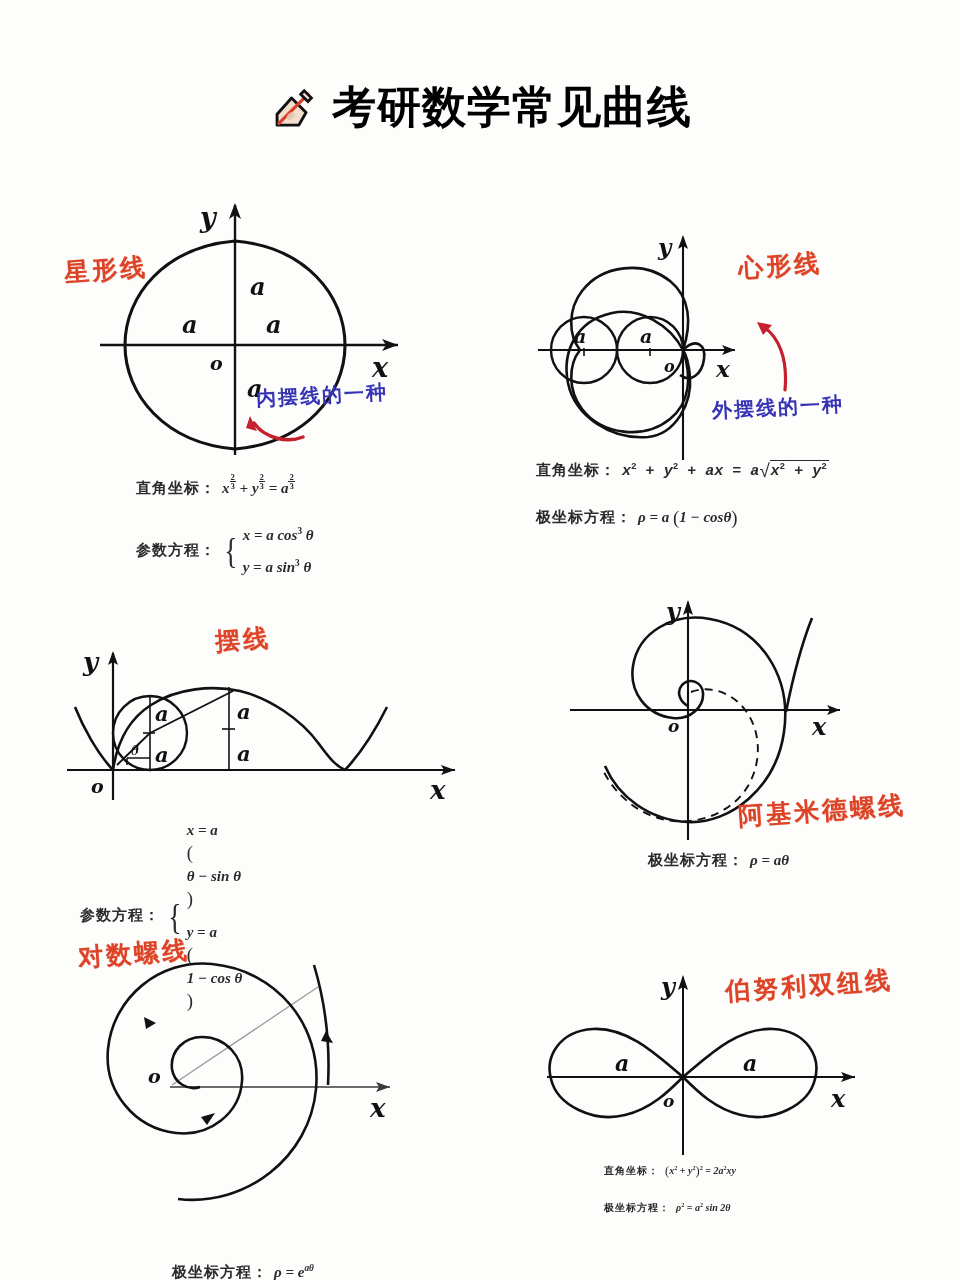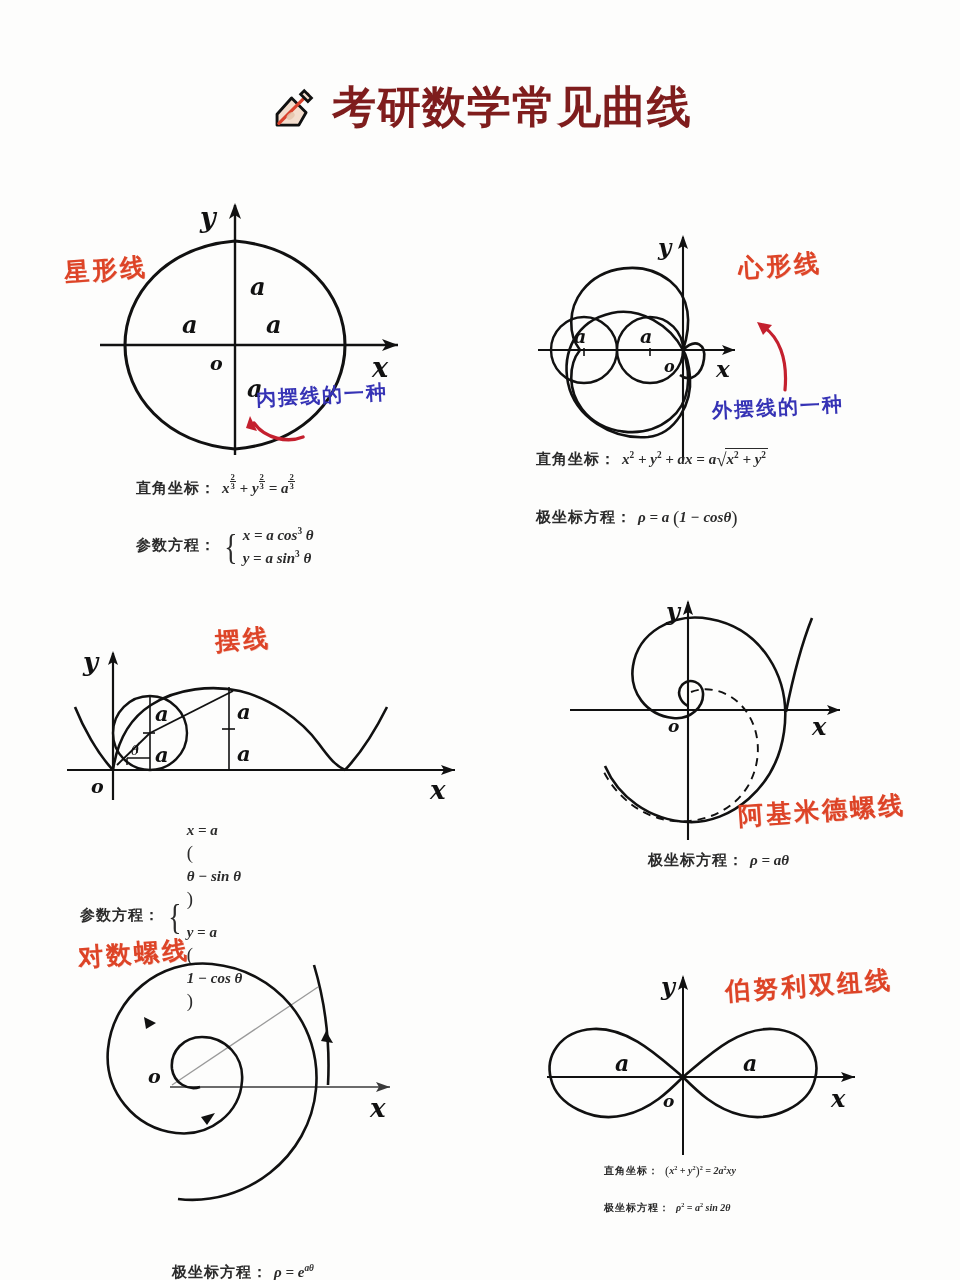--- a/index.html
+++ b/index.html
@@ -20,21 +20,21 @@
     display:flex;align-items:center;justify-content:center;gap:6px;
   }
   .title-icon{
     width:58px;height:58px;display:block;flex:0 0 auto;
   }
   .title-text{
     font-family:"Liberation Sans","DejaVu Sans",sans-serif;
     font-weight:bold;
     font-size:44px;
     letter-spacing:1px;
-    color:#7f1d1d;
+    color:#000000;
     white-space:nowrap;
     line-height:1;
   }
 
   
   .fig{position:absolute;}
   .fig svg{display:block;overflow:visible;}
 
   
   .hand{
@@ -136,21 +136,21 @@
       <path d="M190 231 L197 246 L186 243 Z" fill="#c4202e"></path>
     </svg>
     <div class="hand red-label" style="position:absolute;left:4px;top:72px;">星形线</div>
     <div class="hand blue-label" style="position:absolute;left:196px;top:200px;">内摆线的一种</div>
   </div>
 
   <div class="formula" style="left:136px;top:478px;">
     <span class="lbl">直角坐标：</span><span class="expr"><i>x</i><span class="frac"><span class="num">2</span><span class="den">3</span></span> + <i>y</i><span class="frac"><span class="num">2</span><span class="den">3</span></span> = <i>a</i><span class="frac"><span class="num">2</span><span class="den">3</span></span></span>
   </div>
   <div class="formula" style="left:136px;top:525px;">
-    <span class="lbl">参数方程：</span><span class="expr"><span class="brace">{</span><span class="sys"><span><i>x</i> = <i>a</i> cos<sup>3</sup> <i>θ</i></span><span style="margin-top:3px;font-family:Liberation Serif, serif;"><i>y</i> = <i>a</i> sin<sup>3</sup> <i>θ</i></span></span></span>
+    <span class="lbl">参数方程：</span><span class="expr"><span class="brace">{</span><span class="sys"><span><i>x</i> = <i>a</i> cos<sup>3</sup> <i>θ</i></span><span style="margin-top:12px;font-family:Liberation Serif, serif;"><i>y</i> = <i>a</i> sin<sup>3</sup> <i>θ</i></span></span></span>
   </div>
 
   <div class="fig" style="left:520px;top:225px;width:420px;height:235px;">
     <svg width="420" height="235" viewBox="0 0 420 235">
 
       <line x1="18" y1="125" x2="215" y2="125" stroke="#111" stroke-width="2.1"></line>
       <path d="M215 125 L202 120 L205 125 L202 130 Z" fill="#111"></path>
       <line x1="163" y1="235" x2="163" y2="12" stroke="#111" stroke-width="2.1"></line>
       <path d="M163 10 L158 24 L163 21 L168 24 Z" fill="#111"></path>
 
@@ -187,21 +187,21 @@
       <text x="196" y="152" font-family="DejaVu Serif, serif" font-style="italic" font-weight="bold" font-size="23" fill="#111">x</text>
       <text x="138" y="30" font-family="DejaVu Serif, serif" font-style="italic" font-weight="bold" font-size="23" fill="#111">y</text>
 
       <path d="M265 165 C 268 132, 258 112, 244 102" fill="none" stroke="#c4202e" stroke-width="3.2" stroke-linecap="round"></path>
       <path d="M237 97 L252 100 L243 110 Z" fill="#c4202e"></path>
     </svg>
     <div class="hand red-label" style="position:absolute;left:218px;top:28px;">心形线</div>
     <div class="hand blue-label" style="position:absolute;left:192px;top:172px;">外摆线的一种</div>
   </div>
 
-  <div class="formula" style="left:536px;top:446px;">
+  <div class="formula" style="left:536px;top:459px;font-family:Liberation Mono, monospace;">
     <span class="lbl">直角坐标：</span><span class="expr"><i>x</i><sup>2</sup> + <i>y</i><sup>2</sup> + <i>ax</i> = <i>a</i><span class="radical">√</span><span class="sqrtwrap"><i>x</i><sup>2</sup> + <i>y</i><sup>2</sup></span></span>
   </div>
   <div class="formula" style="left:536px;top:504px;">
     <span class="lbl">极坐标方程：</span><span class="expr"><i>ρ</i> = <i>a</i> <span class="paren">(</span>1 − cos<i>θ</i><span class="paren">)</span></span>
   </div>
 
   <div class="fig" style="left:55px;top:615px;width:430px;height:185px;">
     <svg width="430" height="185" viewBox="0 0 430 185">
 
       <line x1="12" y1="155" x2="400" y2="155" stroke="#111" stroke-width="2.2"></line>

